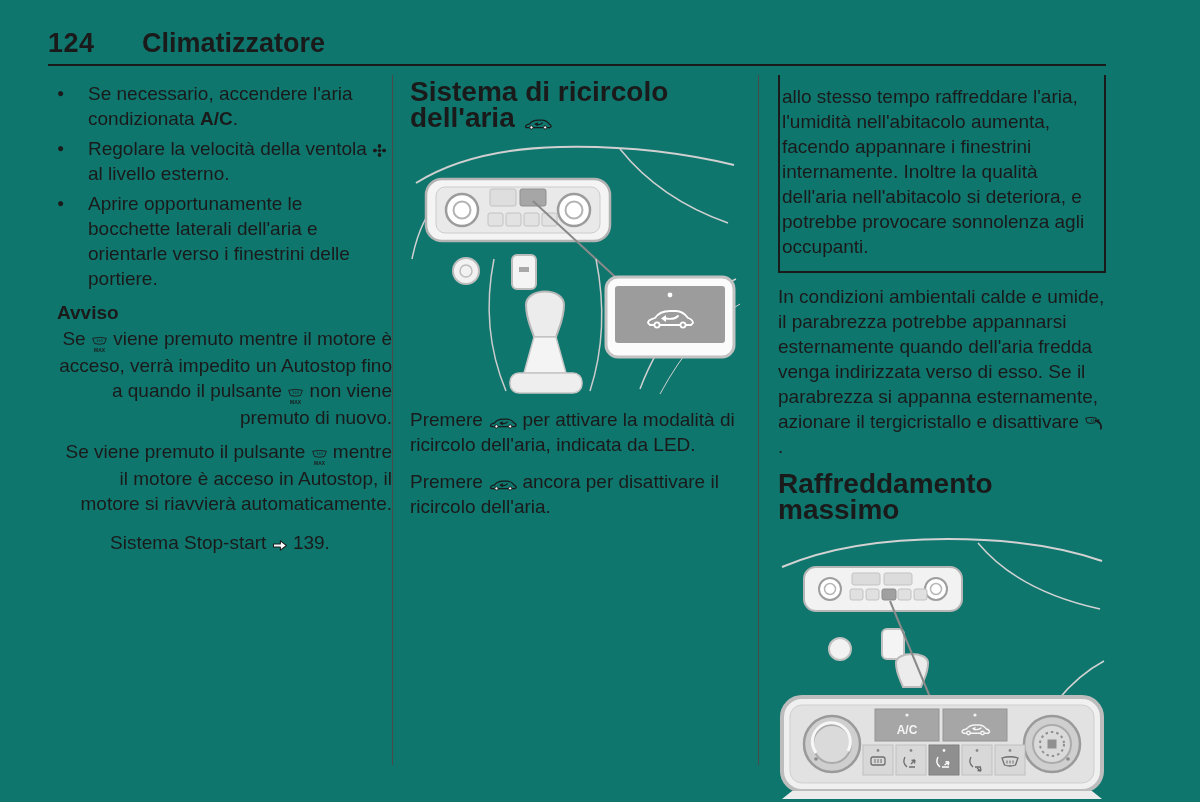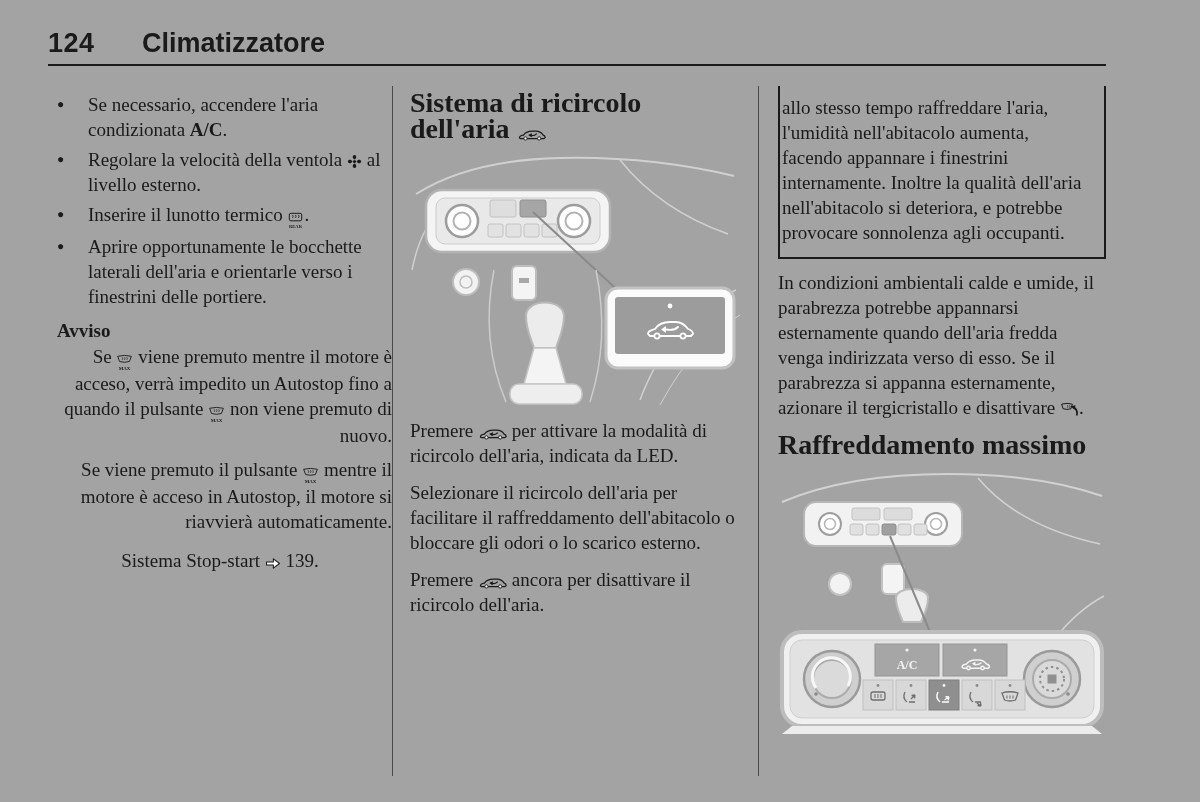--- a/index.html
+++ b/index.html
@@ -1,23 +1,23 @@
 <!DOCTYPE html>
 <html><head>
 <meta charset="utf-8">
 <style>
   html,body{margin:0;padding:0;background:#ffffff;}
   body{width:1200px;height:802px;color:#1a1a1a;font-family:"Liberation Sans",sans-serif;}
-  .page{position:relative;width:1200px;height:802px;overflow:hidden;background:#a3a3a3;}
+  .page{position:relative;width:1200px;height:802px;overflow:hidden;background:#0f766e;}
 
   .pagehead{position:absolute;left:48px;top:28px;width:1058px;border-bottom:2px solid #1a1a1a;padding-bottom:5px;}
   .pnum{display:inline-block;width:94px;font-size:27px;font-weight:bold;letter-spacing:.5px;}
   .chap{font-size:27px;font-weight:bold;}
 
-  .cols{position:absolute;left:48px;top:86px;width:1058px;height:712px;display:flex;font-family:Liberation Serif, serif;}
+  .cols{position:absolute;left:48px;top:75px;width:1058px;height:712px;display:flex;}
   .col{box-sizing:border-box;font-size:19px;line-height:25px;}
   .col1{width:344px;padding-top:6px;}
   .vsep{width:1px;background:#4a4a4a;height:690px;flex:none;}
   .col2{width:365px;padding:0 18px 0 17px;}
   .col3{width:347px;padding-left:19px;}
 
   .bullet{display:flex;margin-bottom:5px;}
   .bullet::before{content:"\25CF";font-size:12px;line-height:25px;width:40px;flex:none;padding-left:9px;box-sizing:border-box;}
   .btxt{flex:1;padding-right:4px;}
 
@@ -62,27 +62,20 @@
       <div class="bullet">
           <div class="btxt"><span>Regolare la velocità della ventola </span><span class="sym"><svg viewBox="0 0 20 20" width="15" height="15">
                 <g fill="#1a1a1a">
                   <circle cx="10" cy="10" r="2.1"></circle>
                   <path d="M10 1.2 C12.8 1.2 13.4 5.6 10 7.2 C6.6 5.6 7.2 1.2 10 1.2 Z"></path>
                   <path d="M10 1.2 C12.8 1.2 13.4 5.6 10 7.2 C6.6 5.6 7.2 1.2 10 1.2 Z" transform="rotate(90 10 10)"></path>
                   <path d="M10 1.2 C12.8 1.2 13.4 5.6 10 7.2 C6.6 5.6 7.2 1.2 10 1.2 Z" transform="rotate(180 10 10)"></path>
                   <path d="M10 1.2 C12.8 1.2 13.4 5.6 10 7.2 C6.6 5.6 7.2 1.2 10 1.2 Z" transform="rotate(270 10 10)"></path>
                 </g>
               </svg></span><span> al livello esterno.</span></div>
-        </div>
-      <div class="bullet">
-          <div class="btxt"><span>Inserire il lunotto termico </span><span class="sym stacked"><svg viewBox="0 0 26 25" width="17" height="17" class="st">
-                <rect x="3.5" y="1.5" width="19" height="11.5" rx="2.5" fill="none" stroke="#1a1a1a" stroke-width="1.5"></rect>
-                <path d="M8.5 4 q1.7 2.3 0 4.6 M13 4 q1.7 2.3 0 4.6 M17.5 4 q1.7 2.3 0 4.6" fill="none" stroke="#1a1a1a" stroke-width="1.3"></path>
-                <text x="13" y="23.5" text-anchor="middle" font-size="7" font-weight="bold" fill="#1a1a1a">REAR</text>
-              </svg></span><span>.</span></div>
         </div>
       <div class="bullet">
           <div class="btxt"><span>Aprire opportunamente le bocchette laterali dell'aria e orientarle verso i finestrini delle portiere.</span></div>
         </div>
 
       <div class="notice">
         <div class="ntitle">Avviso</div>
         <p><span>Se </span><span class="sym stacked"><svg viewBox="0 0 26 26" width="17" height="17" class="st">
                 <path d="M2.5 3.5 Q13 0.8 23.5 3.5 L20.5 11.5 Q13 13.8 5.5 11.5 Z" fill="none" stroke="#1a1a1a" stroke-width="1.4"></path>
                 <path d="M9.5 5 q1.5 2 0 4 M13 5 q1.5 2 0 4 M16.5 5 q1.5 2 0 4" fill="none" stroke="#1a1a1a" stroke-width="1.1"></path>
@@ -167,21 +160,20 @@
         </svg>
       </figure>
 
       <p><span>Premere </span><span class="sym"><svg viewBox="0 0 36 17" width="29" height="14">
               <path d="M3 13.5 C3 10.5 5.5 10.2 8 9.8 C11 5.8 14.5 5 19 5 L23.5 5 C28 5 30.5 7 32.5 9.8 C34.5 10.2 35 11.2 35 13 L33.5 14.2 L4.5 14.2 Z" fill="none" stroke="#1a1a1a" stroke-width="1.5" stroke-linejoin="round"></path>
               <circle cx="10.5" cy="14" r="2" fill="#fff" stroke="#1a1a1a" stroke-width="1.2"></circle>
               <circle cx="27.5" cy="14" r="2" fill="#fff" stroke="#1a1a1a" stroke-width="1.2"></circle>
               <path d="M24.5 8 Q21.5 11.5 15.5 10.2" fill="none" stroke="#1a1a1a" stroke-width="1.5"></path>
               <path d="M18.5 7.6 L18.2 12.6 L13.8 9.8 Z" fill="#1a1a1a"></path>
             </svg></span><span> per attivare la modalità di ricircolo dell'aria, indicata da LED.</span></p>
-      <p><span>Selezionare il ricircolo dell'aria per facilitare il raffreddamento dell'abitacolo o bloccare gli odori o lo scarico esterno.</span></p>
       <p><span>Premere </span><span class="sym"><svg viewBox="0 0 36 17" width="29" height="14">
               <path d="M3 13.5 C3 10.5 5.5 10.2 8 9.8 C11 5.8 14.5 5 19 5 L23.5 5 C28 5 30.5 7 32.5 9.8 C34.5 10.2 35 11.2 35 13 L33.5 14.2 L4.5 14.2 Z" fill="none" stroke="#1a1a1a" stroke-width="1.5" stroke-linejoin="round"></path>
               <circle cx="10.5" cy="14" r="2" fill="#fff" stroke="#1a1a1a" stroke-width="1.2"></circle>
               <circle cx="27.5" cy="14" r="2" fill="#fff" stroke="#1a1a1a" stroke-width="1.2"></circle>
               <path d="M24.5 8 Q21.5 11.5 15.5 10.2" fill="none" stroke="#1a1a1a" stroke-width="1.5"></path>
               <path d="M18.5 7.6 L18.2 12.6 L13.8 9.8 Z" fill="#1a1a1a"></path>
             </svg></span><span> ancora per disattivare il ricircolo dell'aria.</span></p>
 
     </div>
 

